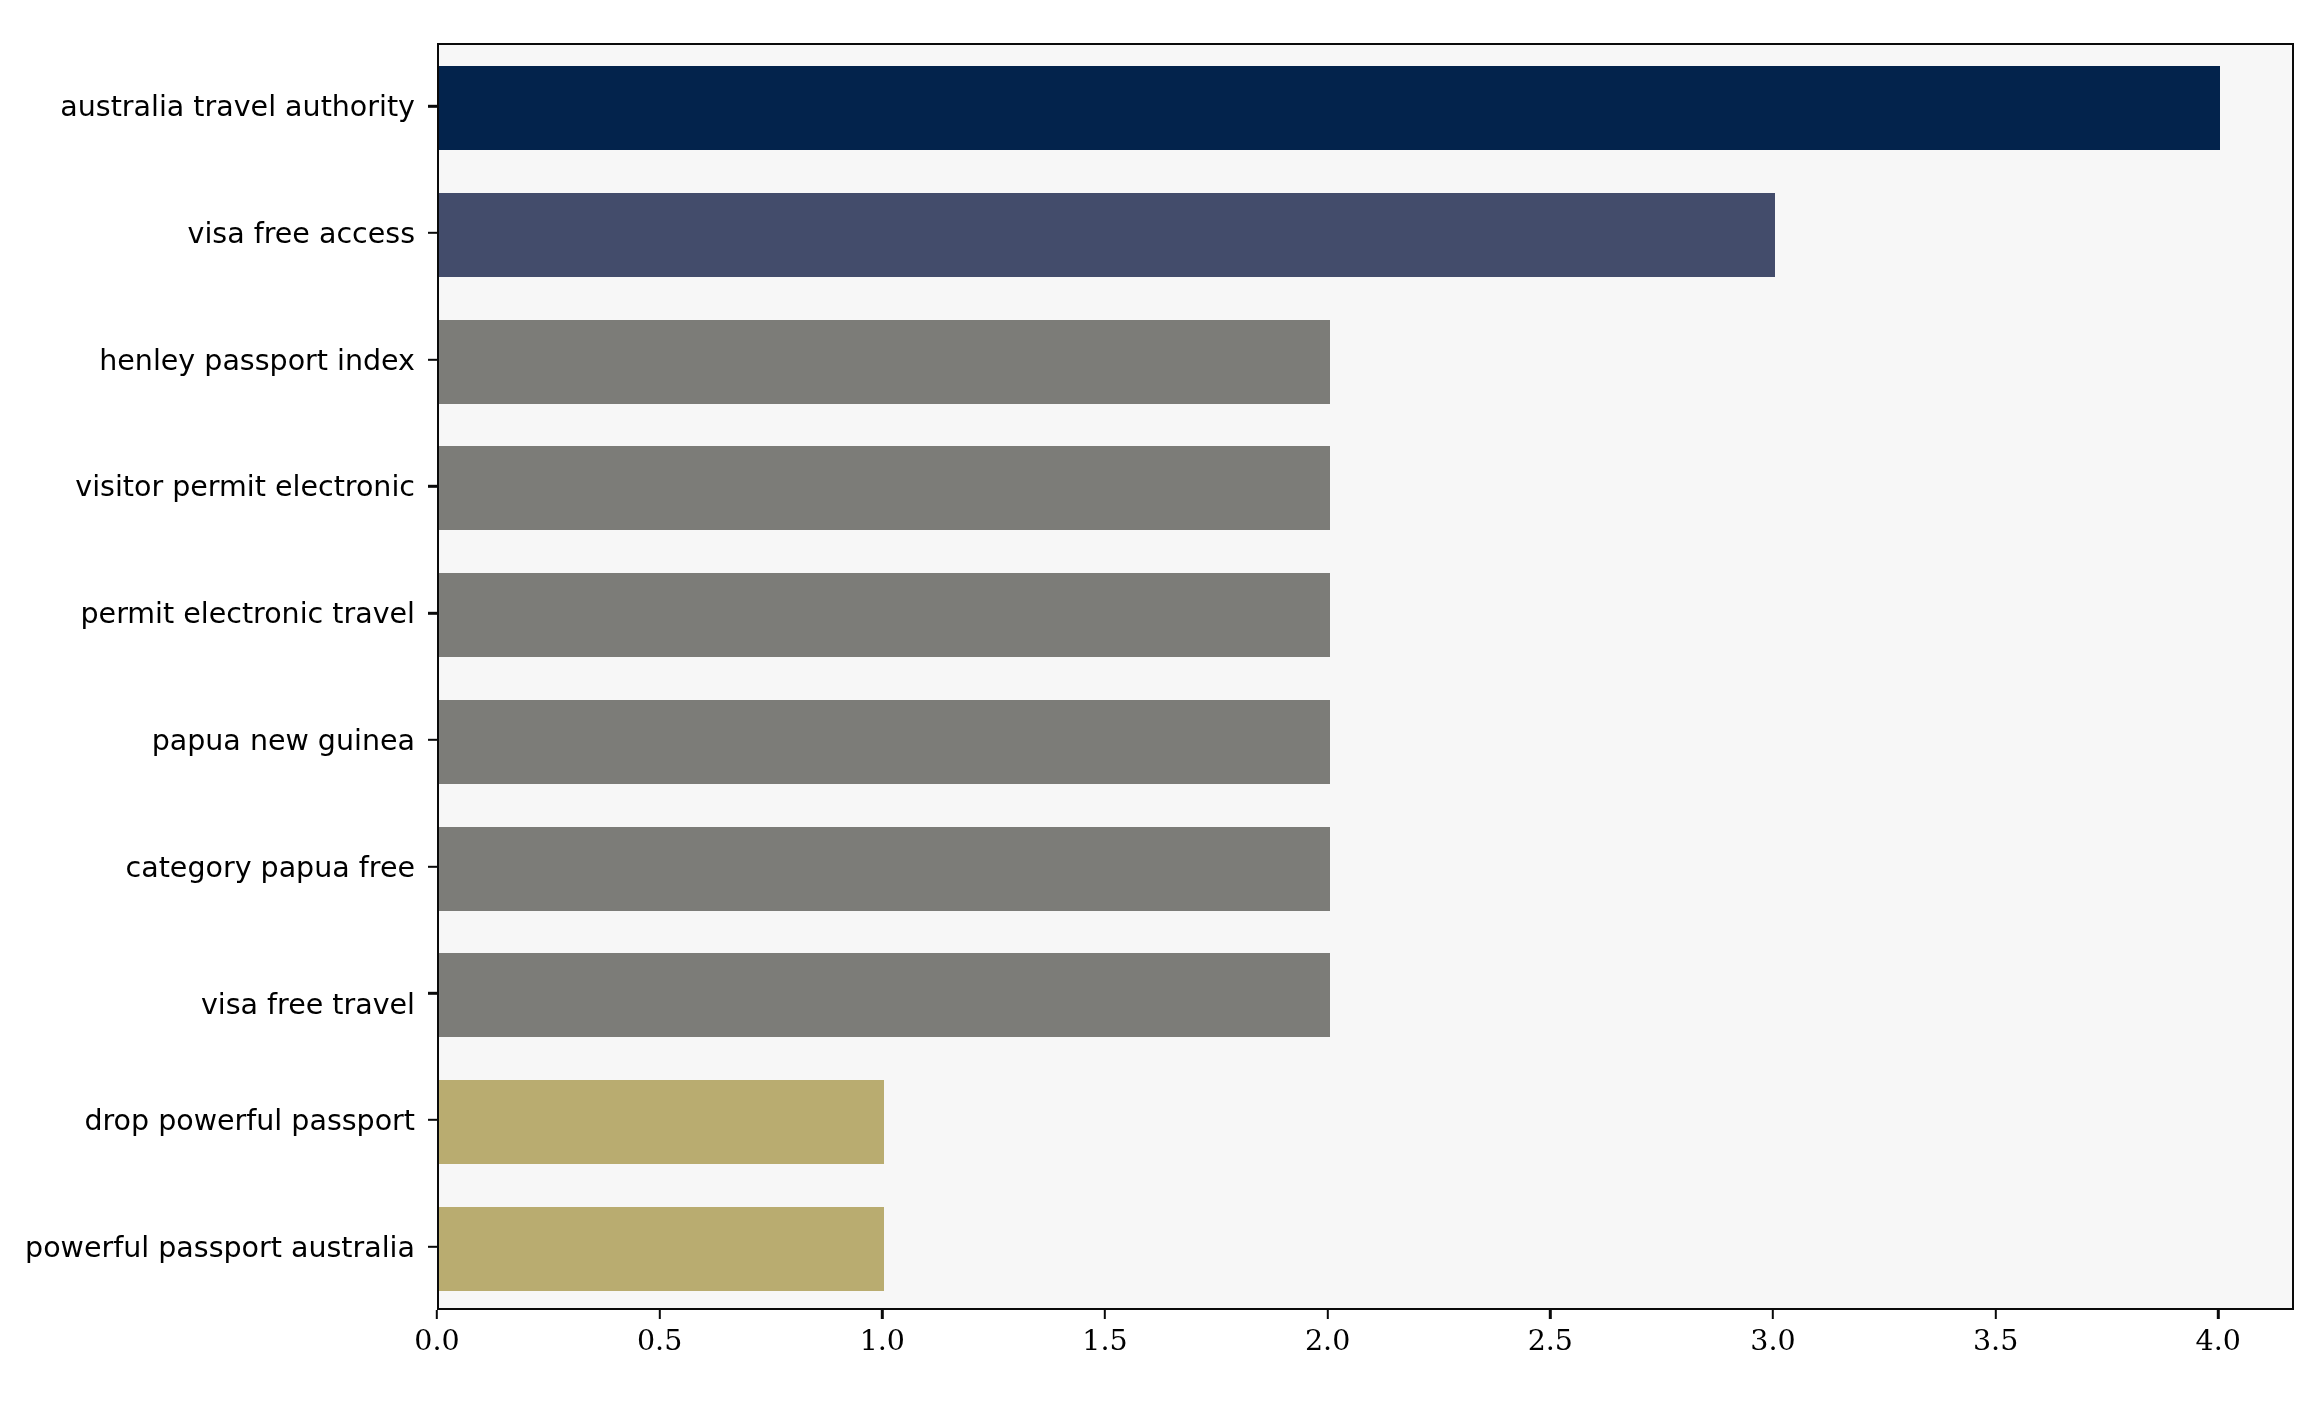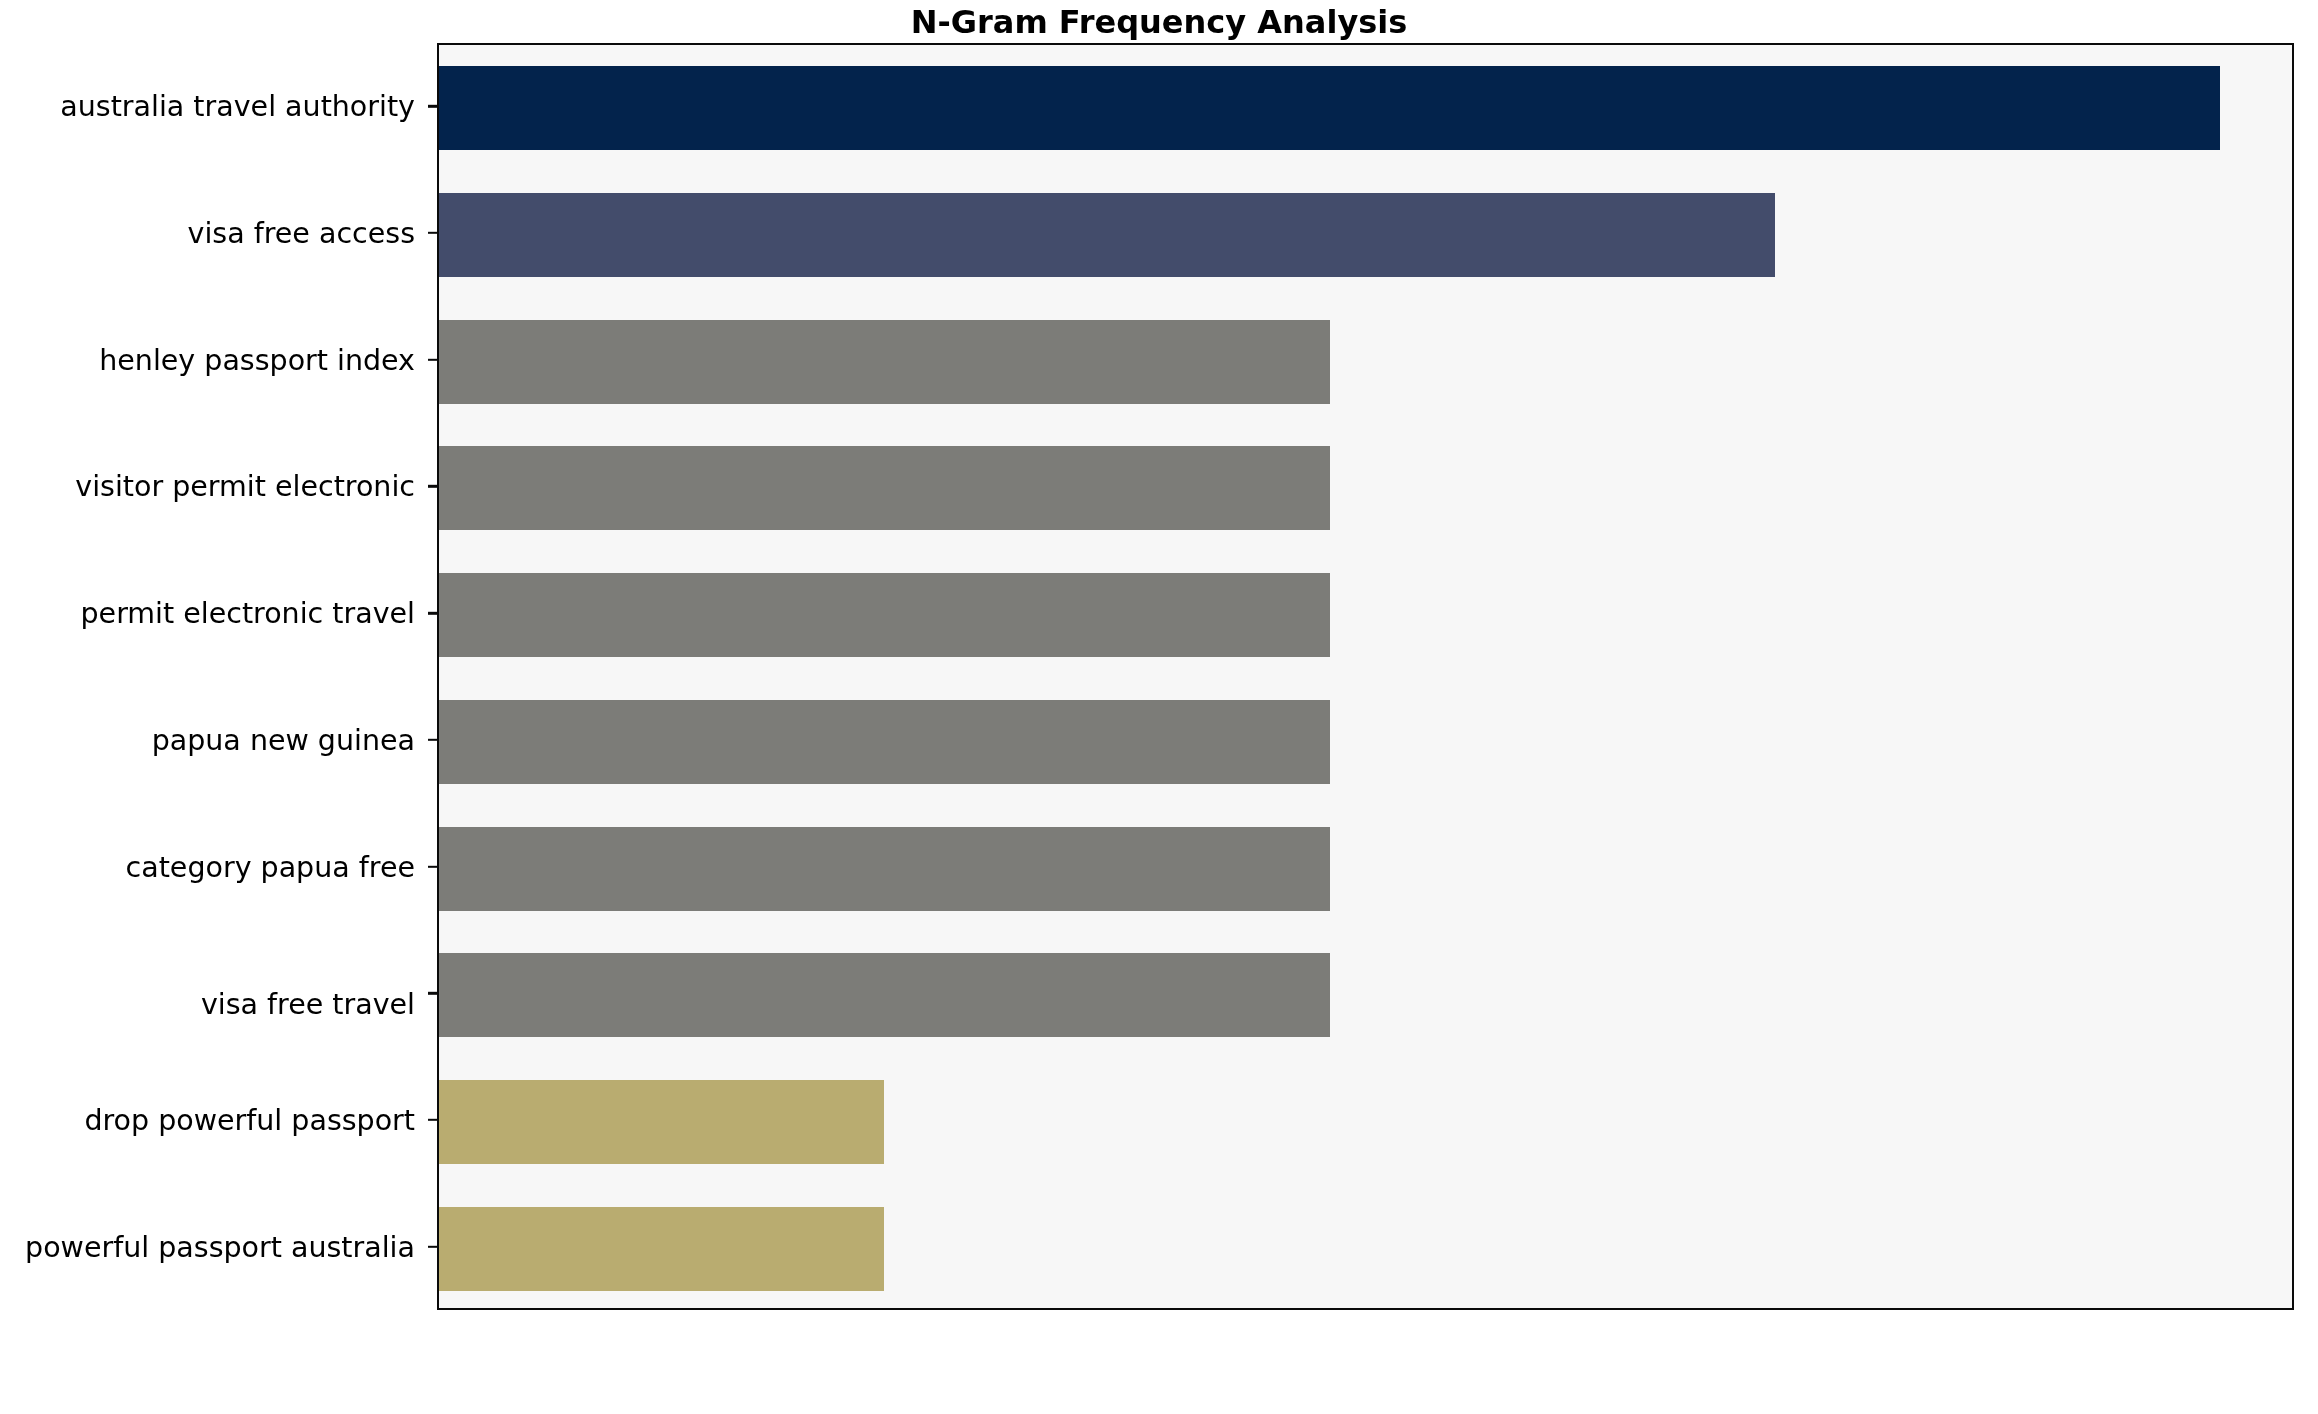--- a/index.html
+++ b/index.html
@@ -128,21 +128,20 @@
     color: #000000;
     white-space: nowrap;
     font-family: "DejaVu Sans", "Liberation Sans", sans-serif;
   }
 </style>
 </head>
 <body>
 
 <div id="figure" style="background: rgb(255, 255, 255);">
 
-  <div id="chart-title">N-Gram Frequency Analysis</div>
 
   <div id="plot-area" style="background: rgb(247, 247, 247);">
     <div id="bars-layer">
         <div class="bar" style="width: 1781.29px; top: 21.35px; background: rgb(3, 35, 76);"></div>
         <div class="bar" style="width: 1335.97px; top: 148.05px; background: rgb(67, 76, 107);"></div>
         <div class="bar" style="width: 890.647px; top: 274.75px; background: rgb(124, 124, 120);"></div>
         <div class="bar" style="width: 890.647px; top: 401.45px; background: rgb(124, 124, 120);"></div>
         <div class="bar" style="width: 890.647px; top: 528.15px; background: rgb(124, 124, 120);"></div>
         <div class="bar" style="width: 890.647px; top: 654.85px; background: rgb(124, 124, 120);"></div>
         <div class="bar" style="width: 890.647px; top: 781.55px; background: rgb(124, 124, 120);"></div>
@@ -168,15 +167,35 @@
       <div class="ytick-label" style="top: 823.55px;">category papua free</div>
       <div class="ytick-mark" style="top: 823.55px;"></div>
       <div class="ytick-label" style="top: 961px;">visa free travel</div>
       <div class="ytick-mark" style="top: 950.25px;"></div>
       <div class="ytick-label" style="top: 1076.95px;">drop powerful passport</div>
       <div class="ytick-mark" style="top: 1076.95px;"></div>
       <div class="ytick-label" style="top: 1203.65px;">powerful passport australia</div>
       <div class="ytick-mark" style="top: 1203.65px;"></div>
     </div>
 
+  <div id="xticks-layer">
+      <div class="xtick-mark" style="left: 0px;"></div>
+      <div class="xtick-label" style="left: 0px;">0.0</div>
+      <div class="xtick-mark" style="left: 222.662px;"></div>
+      <div class="xtick-label" style="left: 222.662px;">0.5</div>
+      <div class="xtick-mark" style="left: 445.324px;"></div>
+      <div class="xtick-label" style="left: 445.324px;">1.0</div>
+      <div class="xtick-mark" style="left: 667.986px;"></div>
+      <div class="xtick-label" style="left: 667.986px;">1.5</div>
+      <div class="xtick-mark" style="left: 890.647px;"></div>
+      <div class="xtick-label" style="left: 890.647px;">2.0</div>
+      <div class="xtick-mark" style="left: 1113.31px;"></div>
+      <div class="xtick-label" style="left: 1113.31px;">2.5</div>
+      <div class="xtick-mark" style="left: 1335.97px;"></div>
+      <div class="xtick-label" style="left: 1335.97px;">3.0</div>
+      <div class="xtick-mark" style="left: 1558.63px;"></div>
+      <div class="xtick-label" style="left: 1558.63px;">3.5</div>
+      <div class="xtick-mark" style="left: 1781.29px;"></div>
+      <div class="xtick-label" style="left: 1781.29px;">4.0</div>
+    </div>
 
 
 </div>
 
 </body></html>

